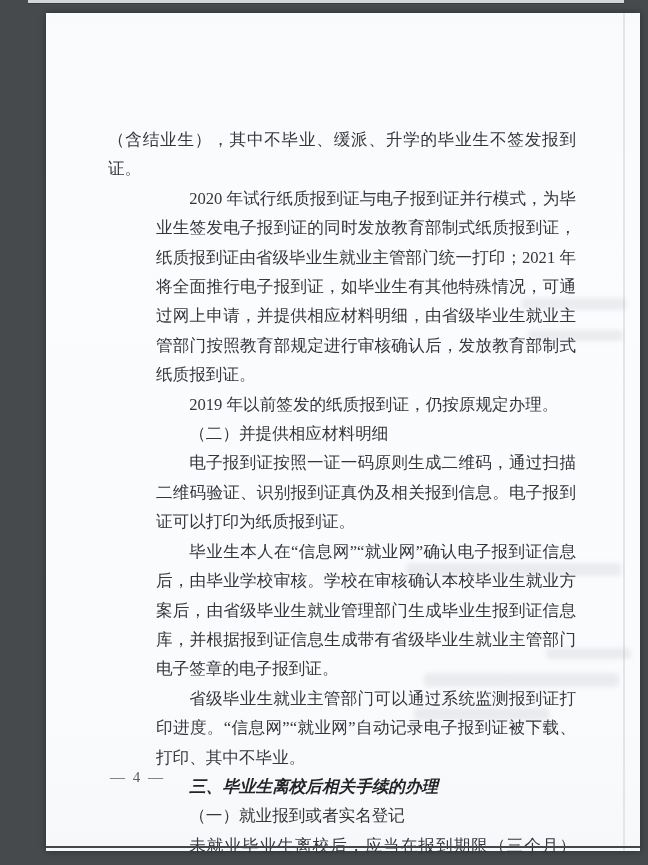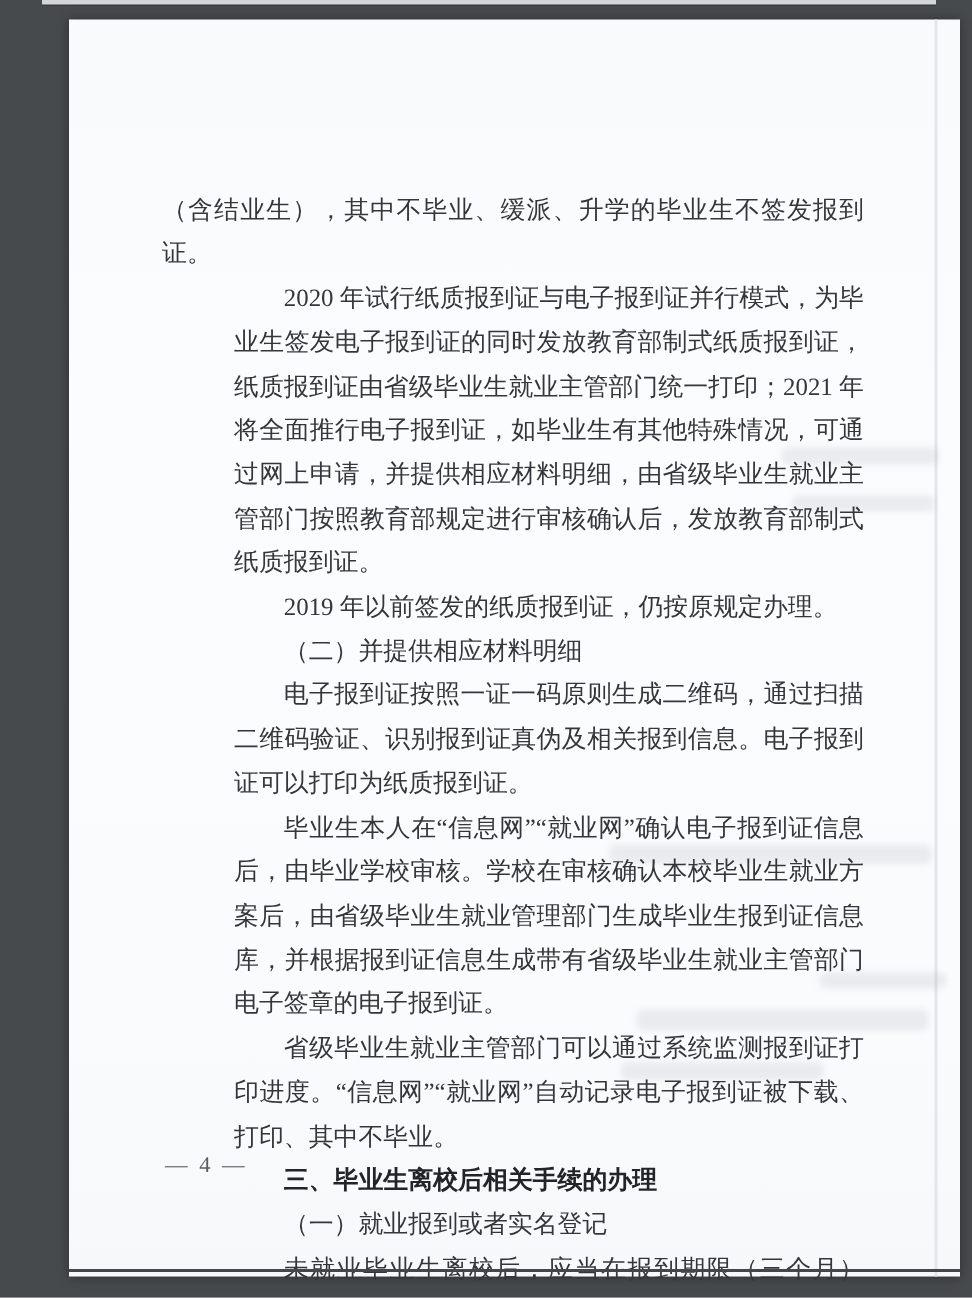--- a/index.html
+++ b/index.html
@@ -56,20 +56,21 @@
     font-size: 16.6px;
     line-height: 29.4px;
     text-align: justify;
   }
   .para { margin: 0; }
   .para.indent { text-indent: 2em; margin-left: 48px; }
   .para.bold {
     font-weight: bold;
     font-family: "Liberation Sans", sans-serif;
     color: #232428;
+    font-style: italic;
   }
 
   .page-number {
     position: absolute;
     left: 64px; top: 753px;
     margin: 0;
     font-size: 15px;
     line-height: 22px;
     color: #5a5c60;
     letter-spacing: 2px;

